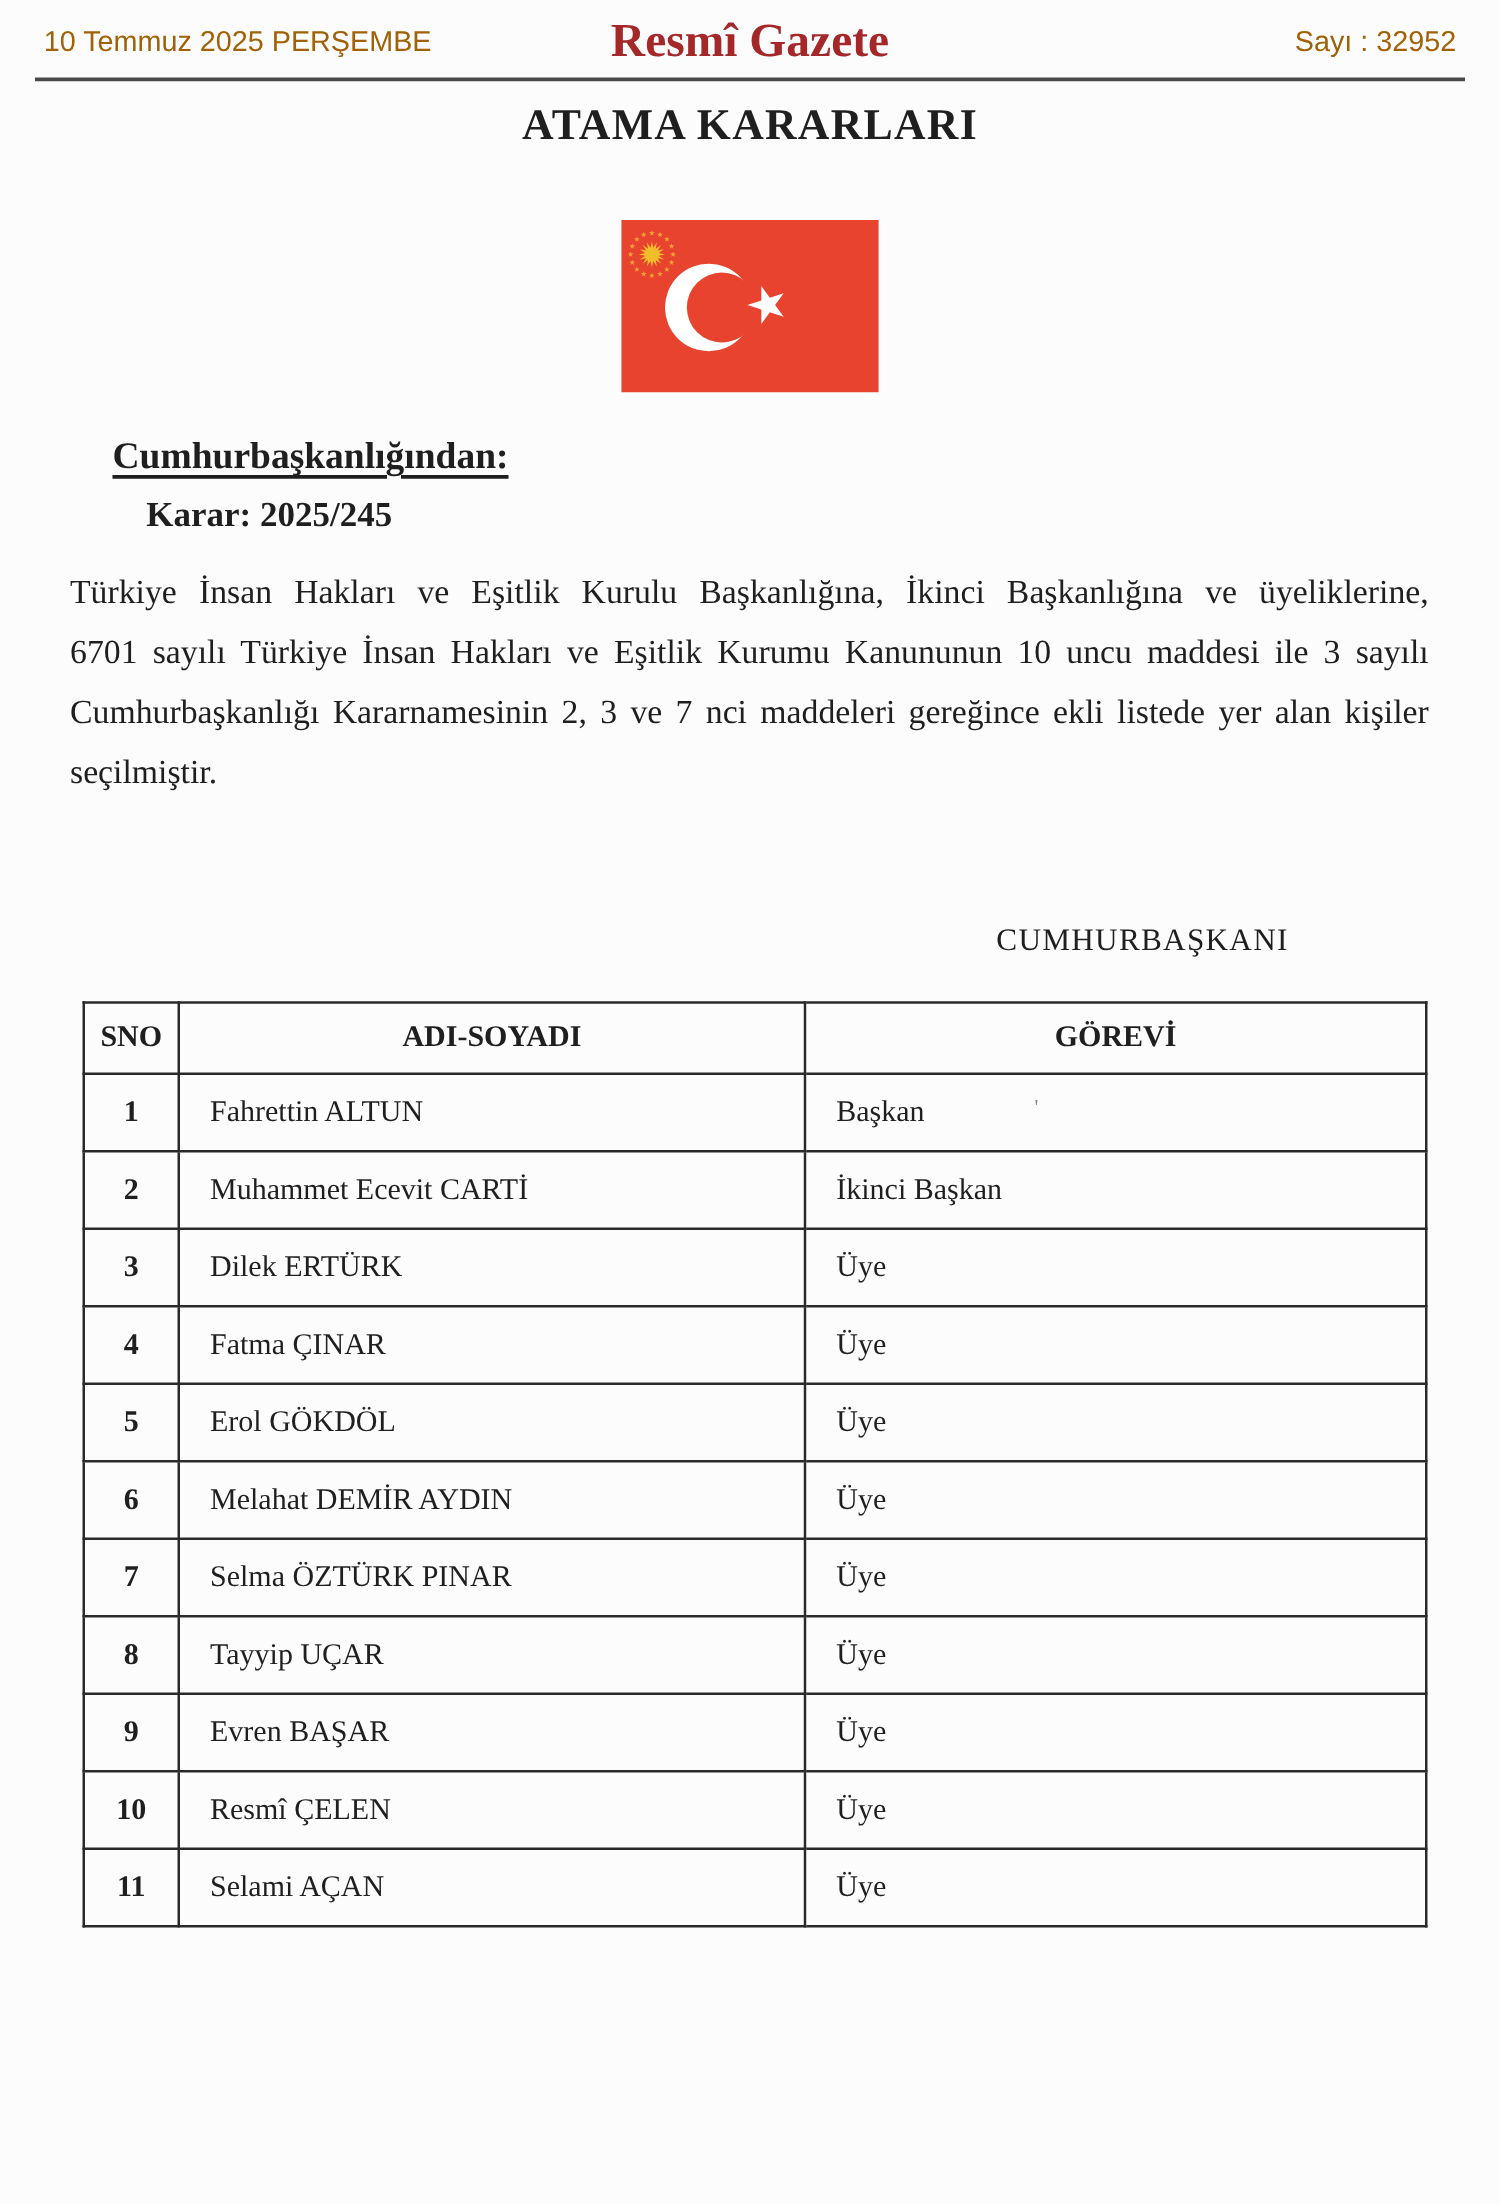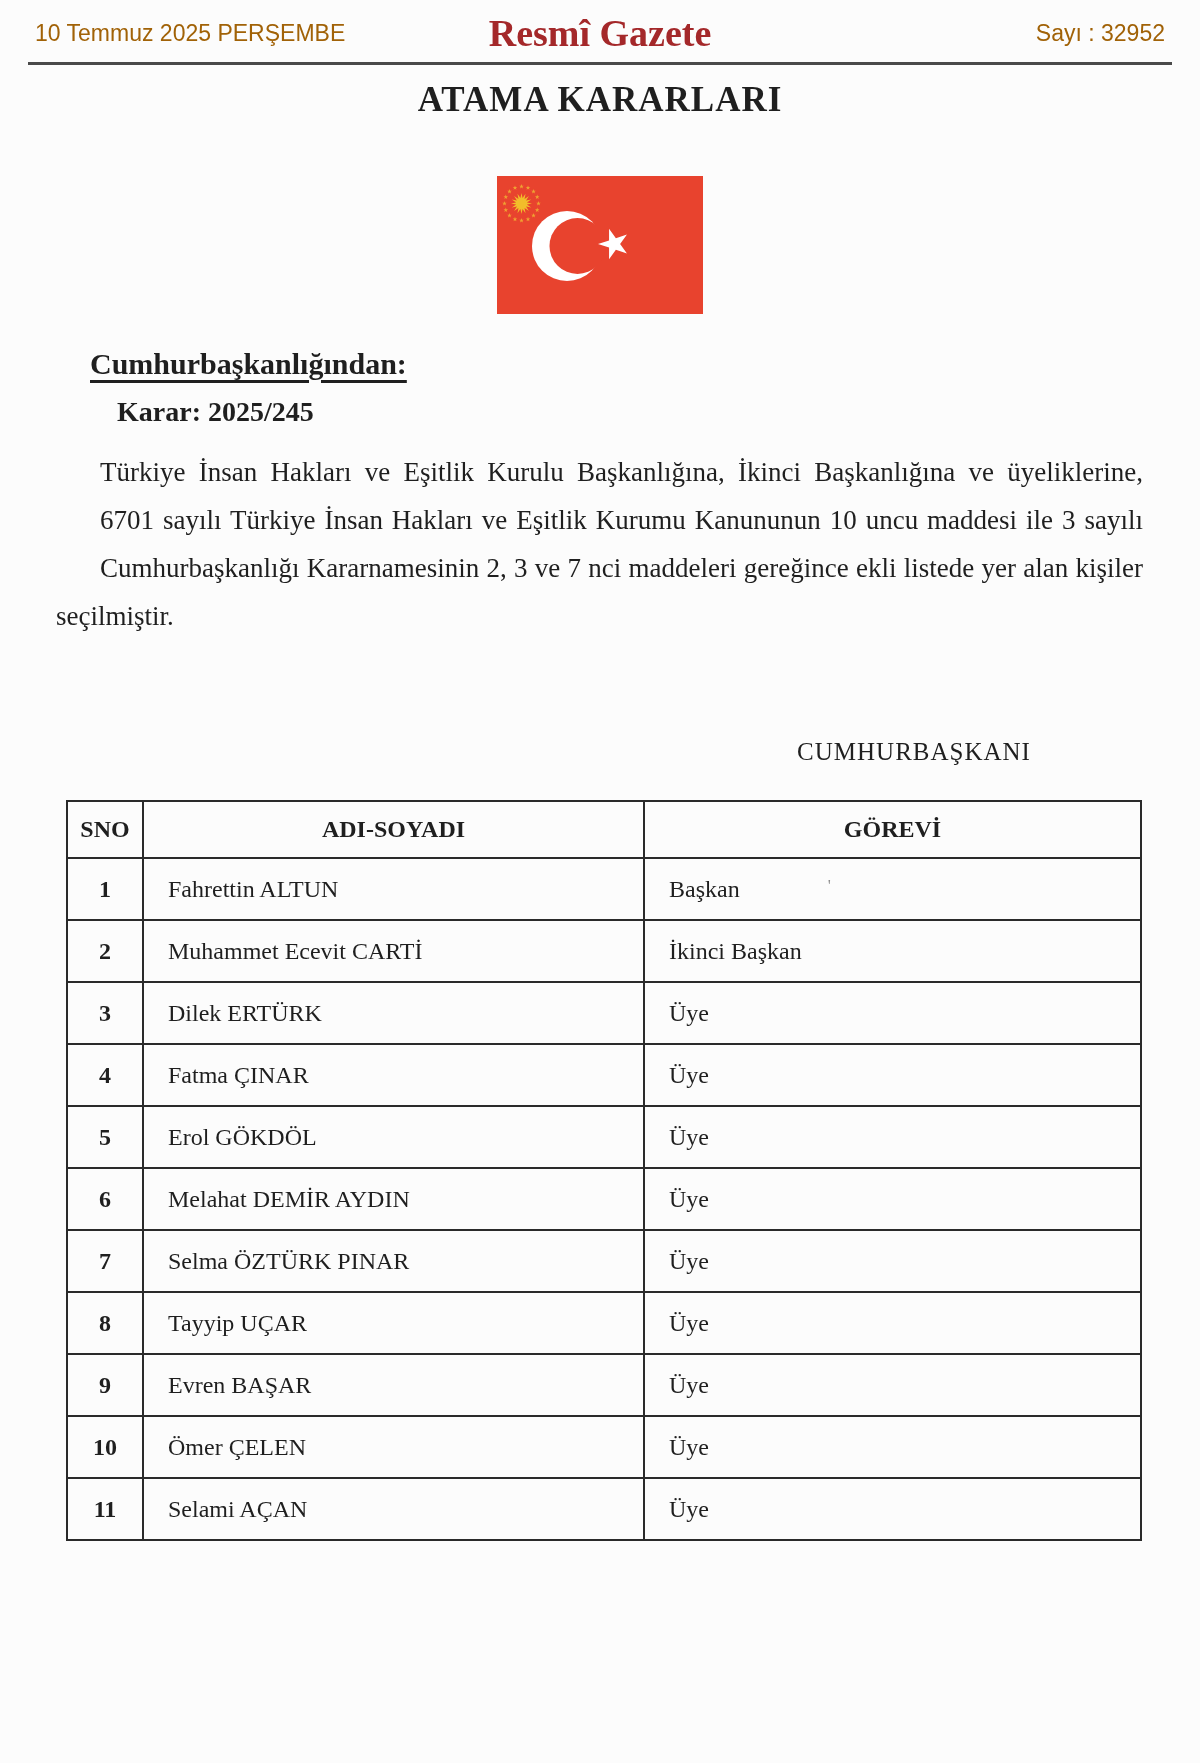--- a/index.html
+++ b/index.html
@@ -32,21 +32,21 @@
     text-align:center;font-size:35px;font-weight:bold;line-height:36px;
     margin-top:17px;letter-spacing:1px;
   }
   .flag-wrap{width:206px;margin:58px auto 0 auto;}
   .from-line{
     margin:27px 0 0 90px;font-size:30px;font-weight:bold;line-height:38px;
     text-decoration:underline;text-decoration-thickness:2.5px;text-underline-offset:6px;
   }
   .decree-no{margin:12px 0 0 117px;font-size:28px;font-weight:bold;line-height:34px;}
   .decree-body{margin:19px 57px 0 56px;font-size:27px;line-height:48px;}
-  .decree-body .jline{text-align:justify;text-align-last:justify;margin-left:44px;}
+  .decree-body .jline{text-align:justify;text-align-last:justify;}
   .decree-body .lastline{text-align:left;}
   .decree-date{text-align:center;font-size:27px;line-height:34px;margin-top:16px;}
   .signature{margin:97px 0 0 742px;width:344px;text-align:center;}
   .sig-name{font-size:27px;font-weight:bold;line-height:34px;}
   .sig-title{font-size:25px;line-height:30px;margin-top:25px;letter-spacing:1px;}
   .annex-title{
     text-align:center;font-size:24px;font-weight:bold;line-height:34px;
     margin-top:93px;word-spacing:2px;letter-spacing:.3px;
   }
   table.annex-table{
@@ -179,21 +179,21 @@
           <td class="name">Tayyip UÇAR</td>
           <td class="role">Üye</td>
         </tr>
         <tr>
           <td class="sno">9</td>
           <td class="name">Evren BAŞAR</td>
           <td class="role">Üye</td>
         </tr>
         <tr>
           <td class="sno">10</td>
-          <td class="name">Ömer ÇELEN</td>
+          <td class="name">Resmî ÇELEN</td>
           <td class="role">Üye</td>
         </tr>
         <tr>
           <td class="sno">11</td>
           <td class="name">Selami AÇAN</td>
           <td class="role">Üye</td>
         </tr>
       </tbody>
   </table>
 

